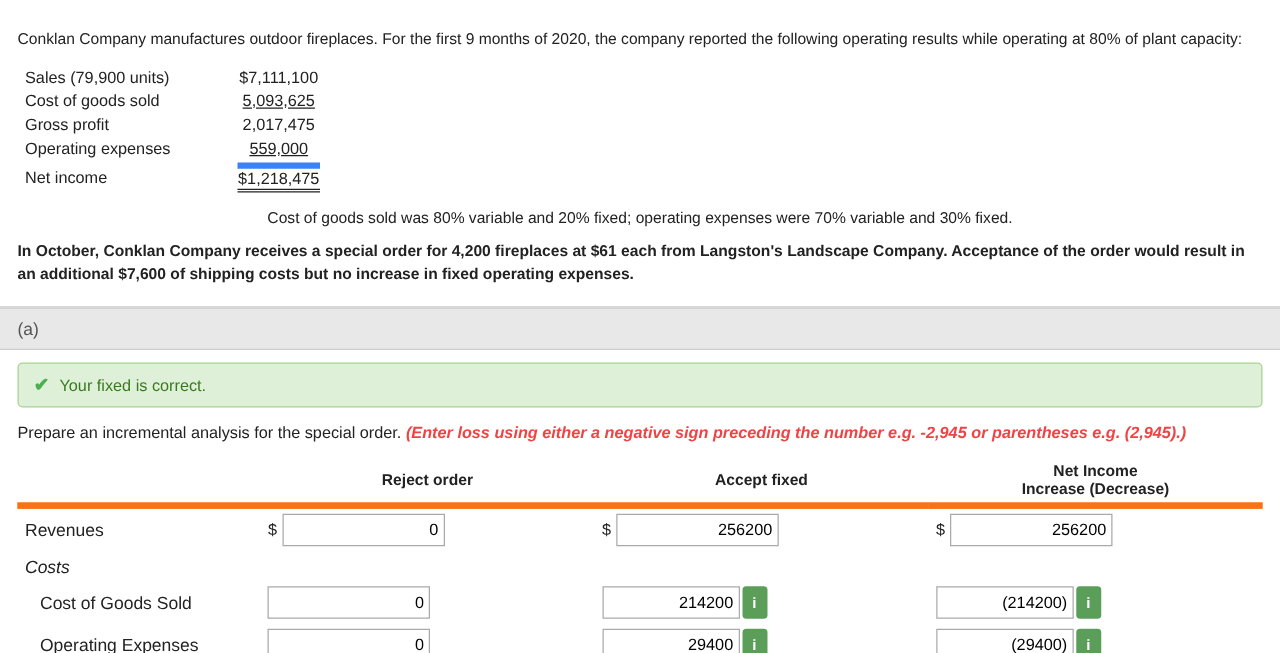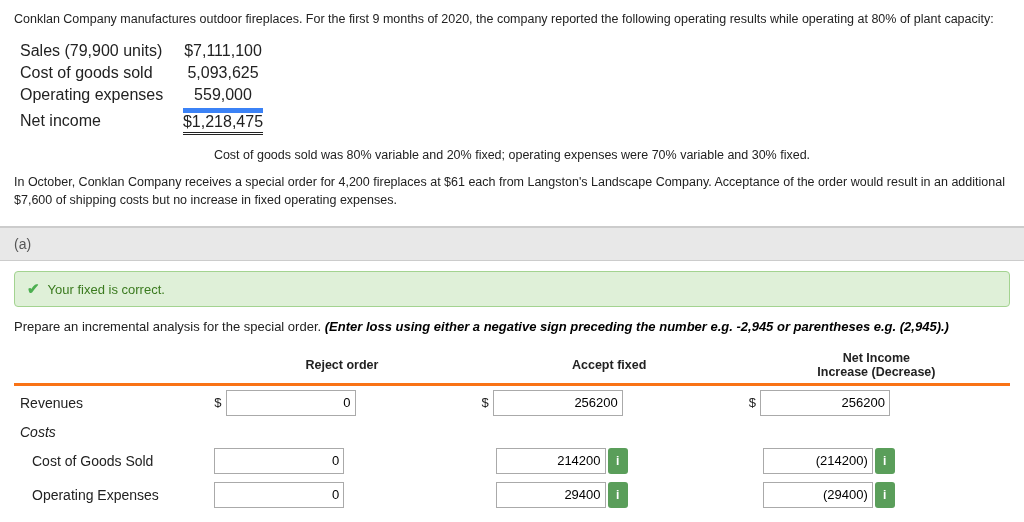--- a/index.html
+++ b/index.html
@@ -5,49 +5,50 @@
     * { box-sizing: border-box; margin: 0; padding: 0; }
     body {
       font-family: Arial, sans-serif;
       font-size: 13px;
       background: #fff;
       color: #222;
       width: 1024px;
     }
 
     .top-section {
-      padding: 10px 14px 6px 14px;
+      padding: 22px 14px 6px 14px;
       border-bottom: 1px solid #ccc;
     }
 
     .intro-text {
       font-size: 12.5px;
       margin-bottom: 10px;
       line-height: 1.5;
     }
 
     .financials-table {
       margin-bottom: 8px;
     }
 
     .financials-table tr td {
       padding: 1px 4px;
-      font-size: 16px;
+      font-size: 13px;
     }
 
     .financials-table tr td:first-child {
       width: 160px;
     }
 
     .financials-table tr td:last-child {
       text-align: center;
       min-width: 90px;
     }
 
     .underline-val {
+      text-decoration: underline;
     }
 
     .double-underline {
       border-top: 5px solid #3b82f6;
       border-bottom: 3px double #222;
       display: inline-block;
       padding-bottom: 1px;
     }
 
     .notes-text {
@@ -55,20 +56,21 @@
       margin-top: 8px;
       margin-bottom: 8px;
       line-height: 1.5;
       text-align: center;
     }
 
     .october-text {
       font-size: 12.5px;
       line-height: 1.5;
       margin-bottom: 10px;
+      font-weight: bold;
     }
 
     .section-header {
       background: #e8e8e8;
       padding: 8px 14px;
       font-size: 14px;
       color: #555;
       border-top: 1px solid #ccc;
       border-bottom: 1px solid #ccc;
     }
@@ -92,37 +94,37 @@
       font-weight: bold;
     }
 
     .prepare-text {
       font-size: 13px;
       margin: 6px 14px 10px 14px;
       line-height: 1.5;
     }
 
     .prepare-text .bold-red {
-      color: #000000;
+      color: #ef4444;
       font-weight: bold;
       font-style: italic;
     }
 
     .analysis-table {
       width: calc(100% - 28px);
       margin: 0 14px;
       border-collapse: collapse;
     }
 
     .analysis-table thead tr th {
       text-align: center;
       font-weight: bold;
       font-size: 12.5px;
       padding: 4px 6px;
-      border-bottom: 3px solid #f97316;
+      border-bottom: 5px solid #f97316;
     }
 
     .analysis-table thead tr th:first-child {
       text-align: left;
     }
 
     .col-label {
       width: 160px;
       text-align: left !important;
     }
@@ -167,21 +169,20 @@
       text-align: right;
       height: 26px;
     }
 
     input[type="text"].wide {
       width: 130px;
     }
 
     input[type="text"].medium {
       width: 110px;
-      margin-left: 14px;
     }
 
     .info-btn {
       background: #5a9e5a;
       color: white;
       border: none;
       border-radius: 3px;
       width: 20px;
       height: 26px;
       font-size: 12px;
@@ -208,20 +209,24 @@
 
   <table class="financials-table">
     <tbody>
       <tr>
         <td>Sales (79,900 units)</td>
         <td>$7,111,100</td>
       </tr>
       <tr>
         <td>Cost of goods sold</td>
         <td><span class="underline-val">5,093,625</span></td>
+      </tr>
+      <tr>
+        <td>Gross profit</td>
+        <td>2,017,475</td>
       </tr>
       <tr>
         <td>Operating expenses</td>
         <td><span class="underline-val">559,000</span></td>
       </tr>
       <tr>
         <td>Net income</td>
         <td><span class="double-underline">$1,218,475</span></td>
       </tr>
     </tbody>

